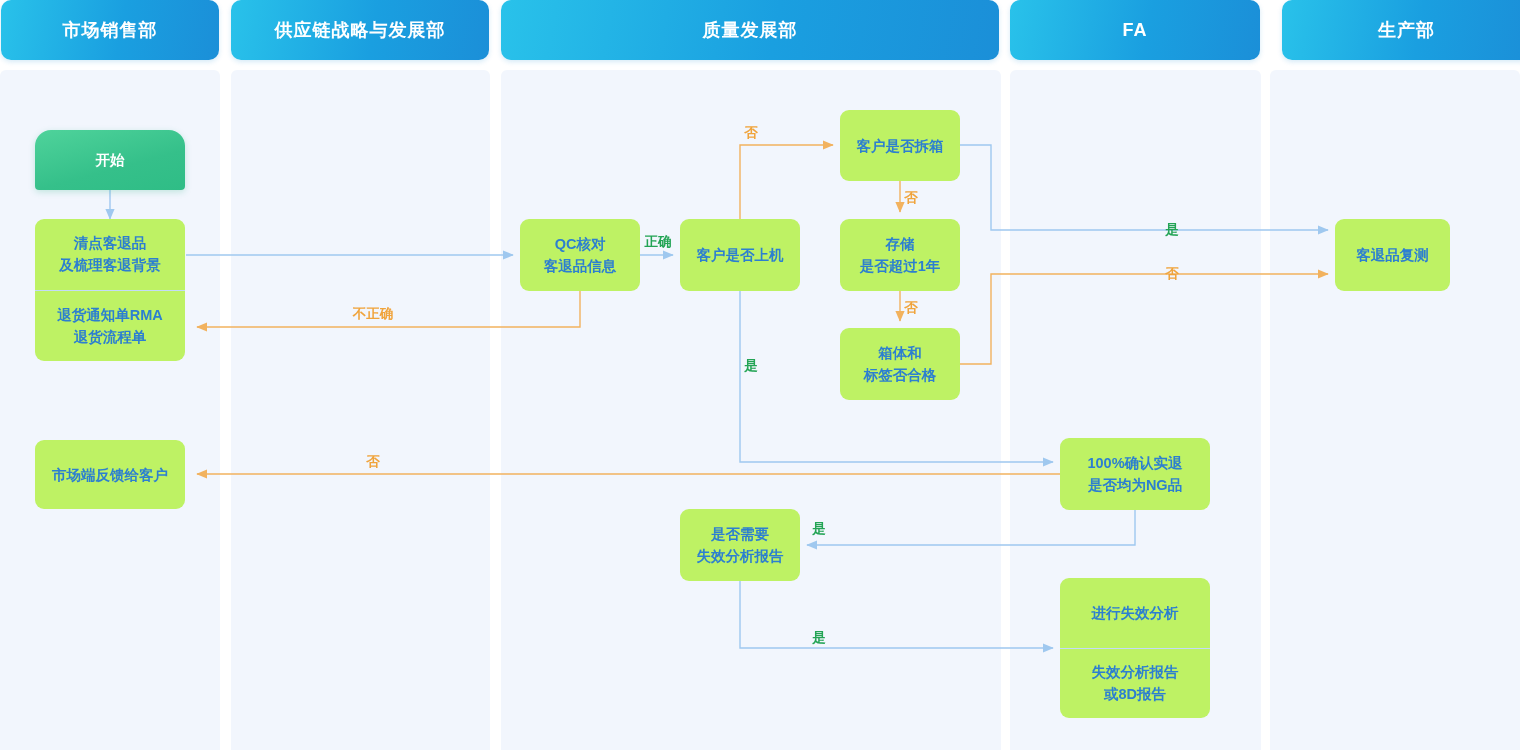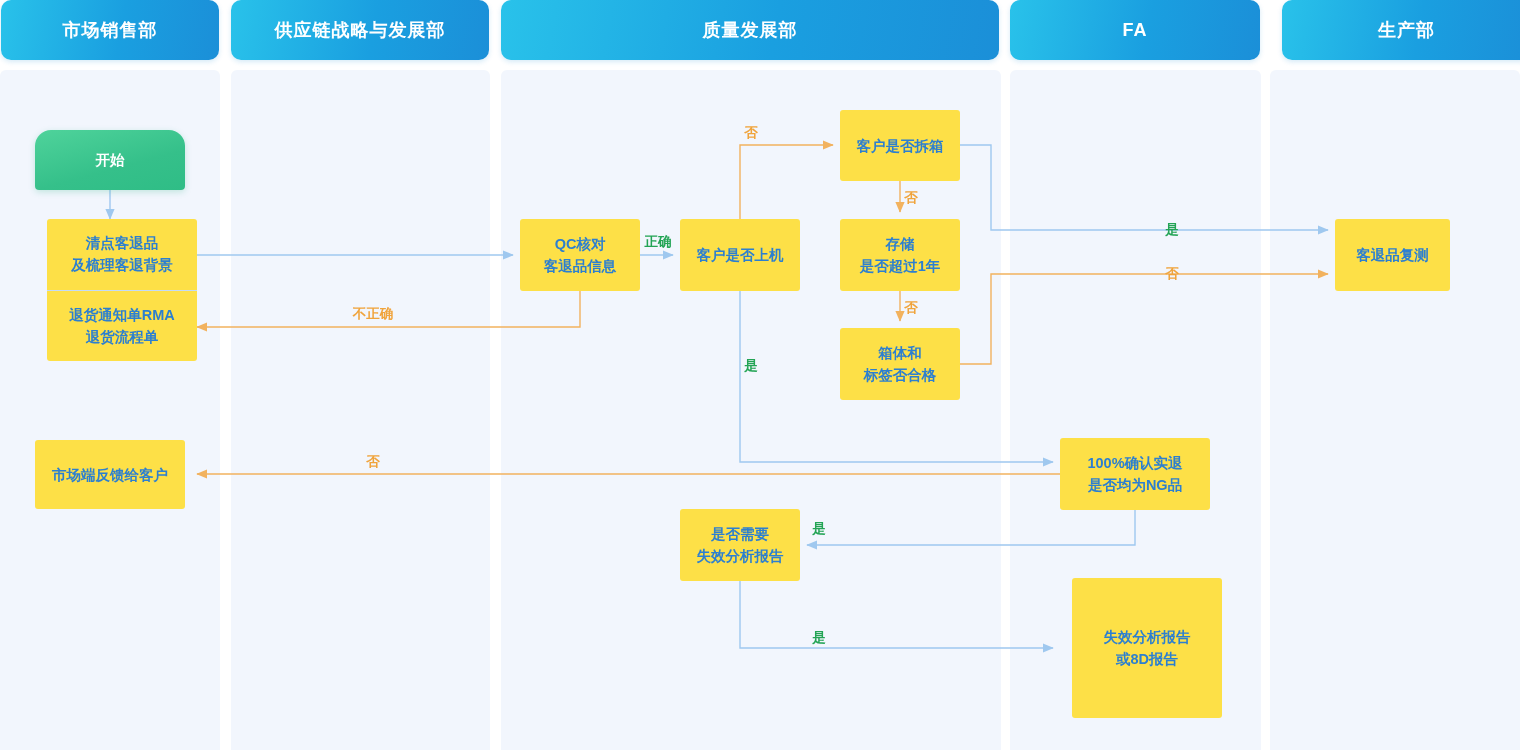--- a/index.html
+++ b/index.html
@@ -18,27 +18,27 @@
   .lane-head{
     position:absolute;top:0;height:60px;border-radius:10px;
     display:flex;align-items:center;justify-content:center;
     color:#ffffff;font-size:18px;font-weight:bold;letter-spacing:1px;
     background:linear-gradient(100deg,#29c2ea 0%,#1a9fe0 55%,#1b8fd8 100%);
     box-shadow:0 2px 5px rgba(26,140,210,.18);
   }
 
   
   .node{
-    position:absolute;background:#fde047;border-radius:3px;
+    position:absolute;background:#bef264;border-radius:9px;
     display:flex;flex-direction:column;align-items:center;justify-content:center;
     color:#2c7fd0;font-size:14.5px;font-weight:bold;line-height:22px;
     text-align:center;
   }
   .node .ln{display:block;white-space:nowrap;}
-  .node.split{justify-content:flex-start;padding:0;margin-left:12px;}
+  .node.split{justify-content:flex-start;padding:0;}
   .node.split .half{
     flex:1 1 50%;width:100%;
     display:flex;flex-direction:column;align-items:center;justify-content:center;
   }
   .node.split .half + .half{border-top:1px solid #c3dbf8;}
   .node.start{
     background:linear-gradient(165deg,#4fd39b 0%,#35c08a 60%,#2fbd86 100%);
     color:#ffffff;border-radius:16px 16px 4px 4px;
     box-shadow:0 2px 6px rgba(46,180,130,.25);
   }
@@ -179,20 +179,23 @@
     <span class="ln">失效分析报告</span>
   </div>
 
   <div class="node" style="left:1060px;top:438px;width:150px;height:72px;">
     <span class="ln">100%确认实退</span>
     <span class="ln">是否均为NG品</span>
   </div>
 
   <div class="node split" style="left:1060px;top:578px;width:150px;height:140px;">
     <div class="half">
+      <span class="ln">进行失效分析</span>
+    </div>
+    <div class="half">
       <span class="ln">失效分析报告</span>
       <span class="ln">或8D报告</span>
     </div>
   </div>
 
   <div class="node" style="left:1335px;top:219px;width:115px;height:72px;">
     <span class="ln">客退品复测</span>
   </div>
 
 </div>

